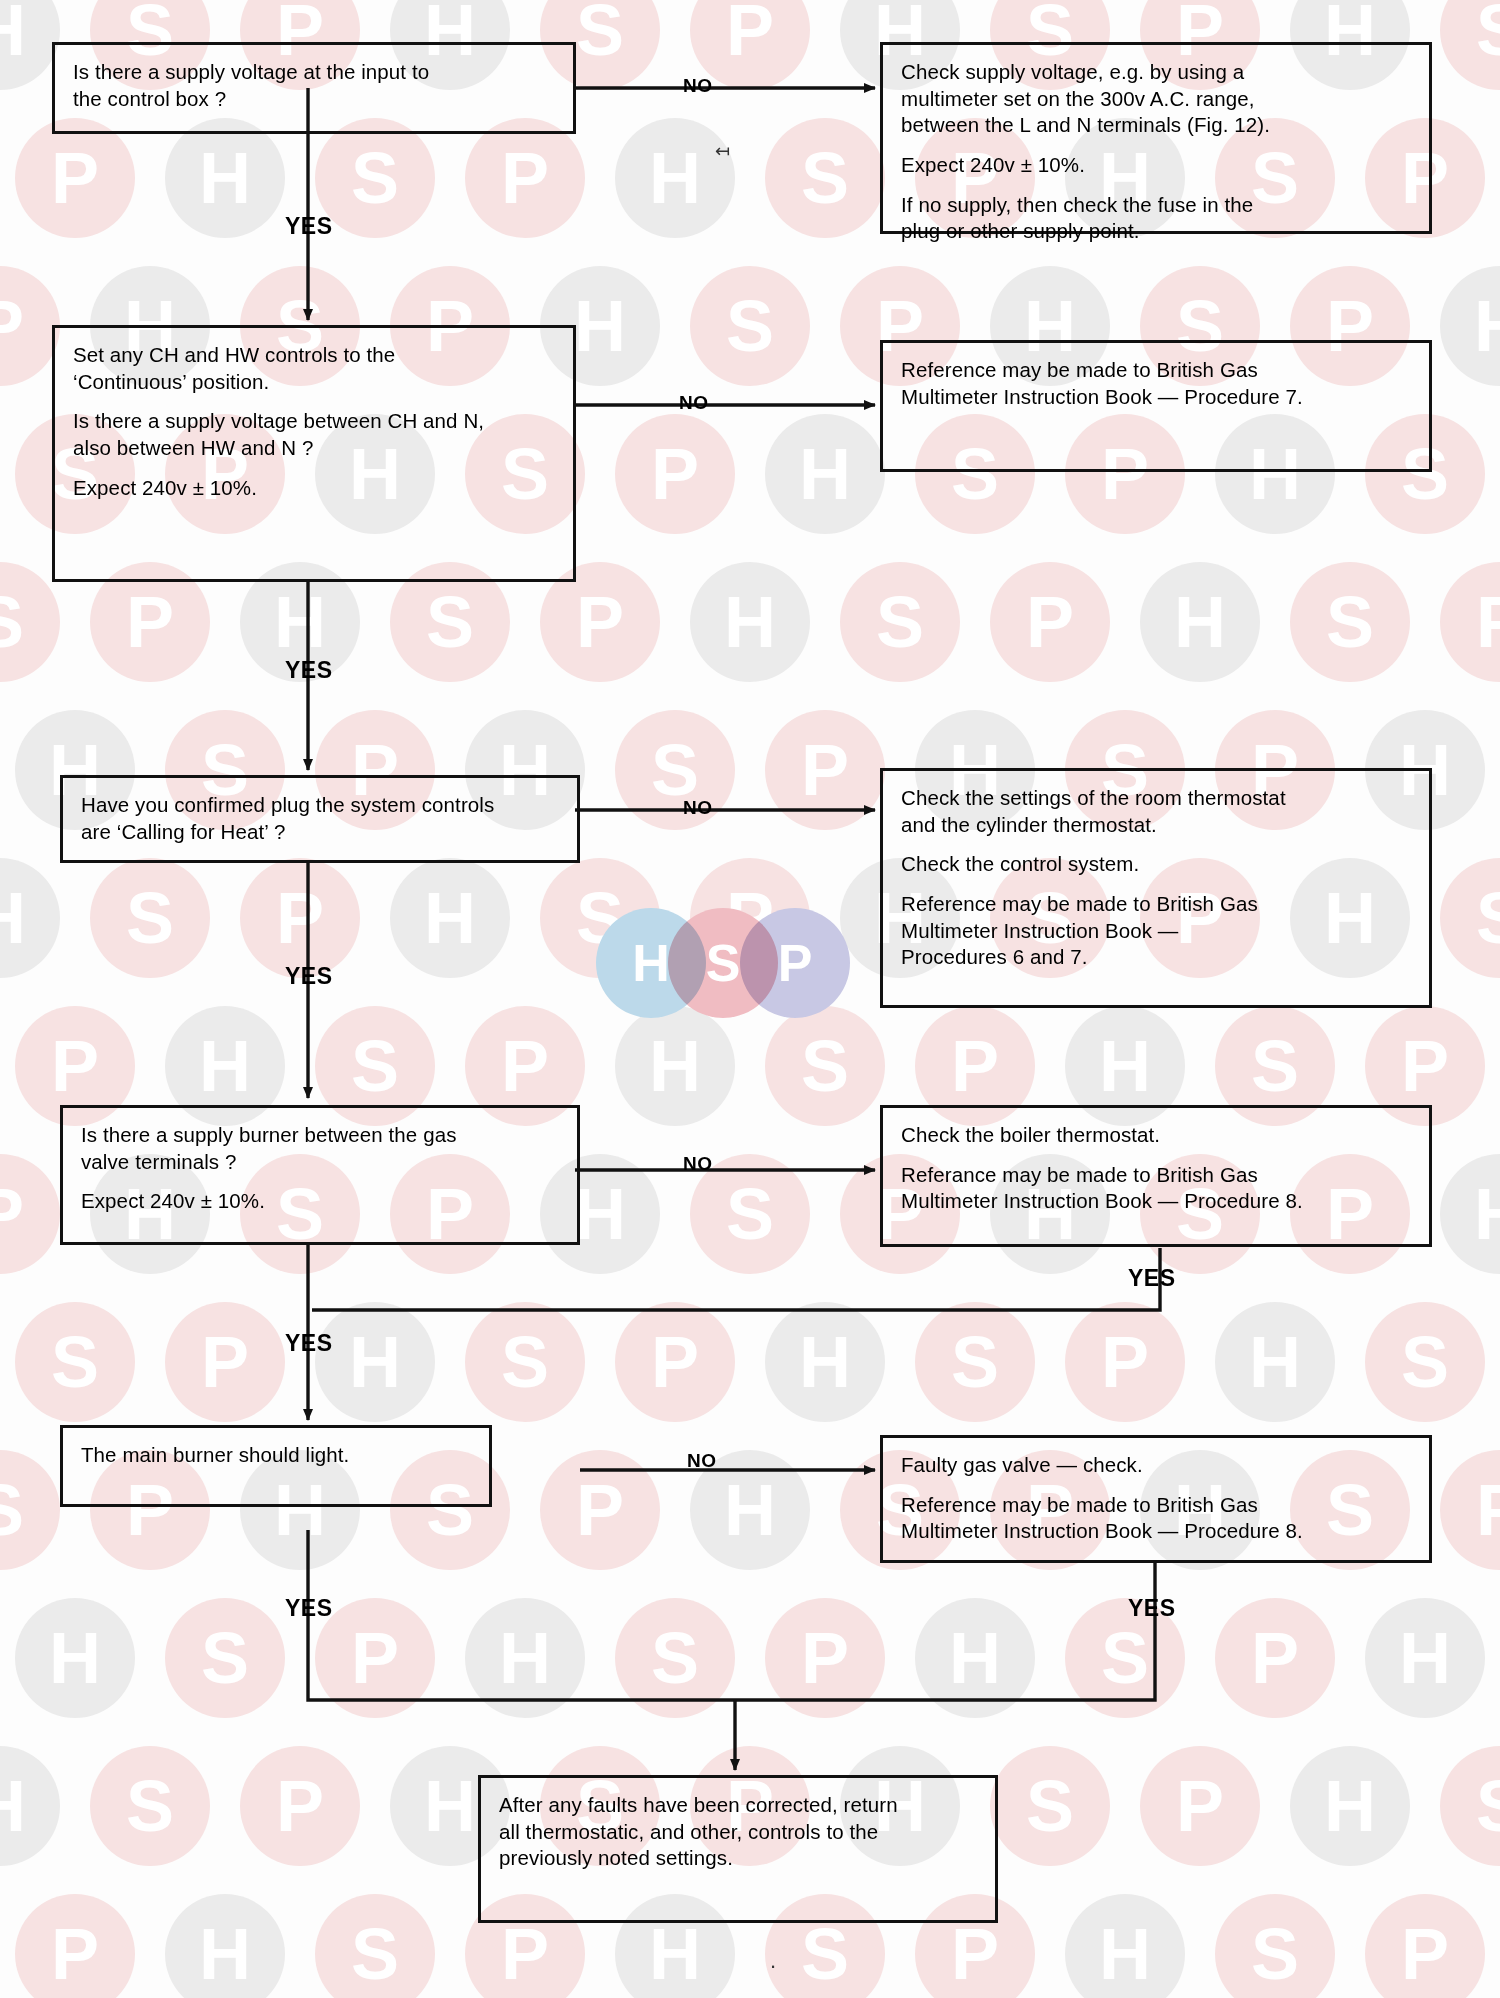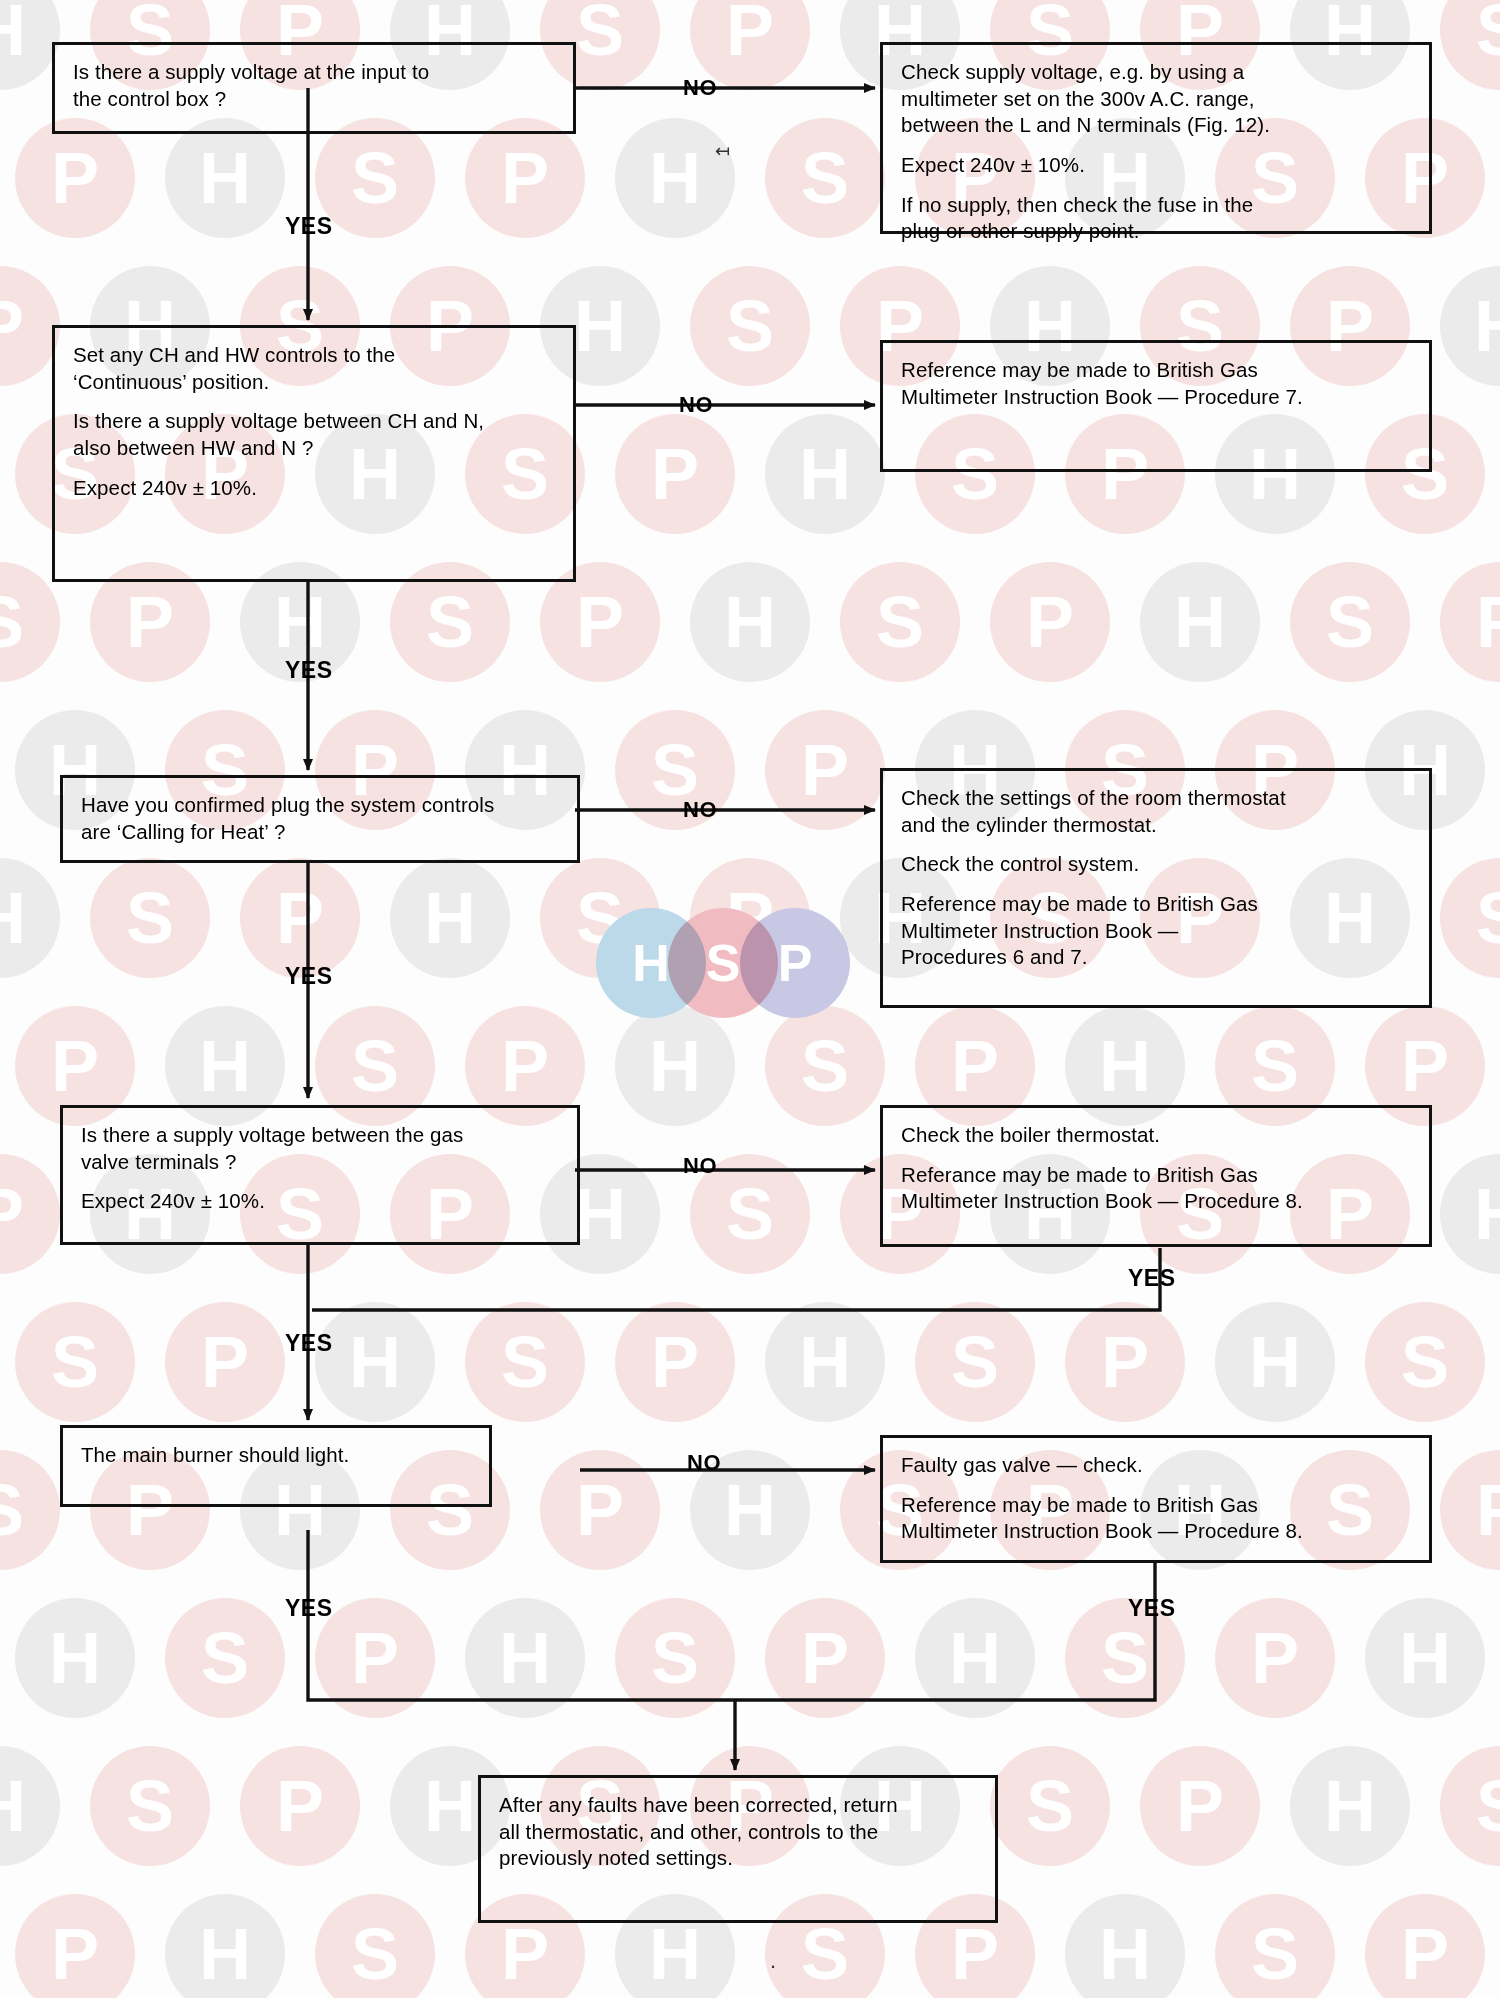--- a/index.html
+++ b/index.html
@@ -102,21 +102,21 @@
   .node p:last-child { margin-bottom: 0; }
 
   .edge-label {
     position: absolute;
     font-size: 23px;
     font-weight: bold;
     color: #000000;
     letter-spacing: 0.5px;
     background: transparent;
   }
-  .edge-label.no { font-size: 22px; }
+  .edge-label.no { font-size: 19px; }
 
   svg#connectors {
     position: absolute;
     left: 0; top: 0;
     width: 1500px;
     height: 1998px;
     pointer-events: none;
   }
   .mark {
     position: absolute;
@@ -369,21 +369,21 @@
       <p>Check the control system.</p>
       <p>Reference may be made to British Gas
 Multimeter Instruction Book —
 Procedures 6 and 7.</p>
     </div>
 
     <div class="edge-label no" style="left:683px; top:797px;">NO</div>
     <div class="edge-label" style="left:285px; top:963px;">YES</div>
 
     <div class="node" style="left:60px; top:1105px; width:520px; height:140px;">
-      <p>Is there a supply voltage between the gas
+      <p>Is there a supply burner between the gas
 valve terminals ?</p>
       <p>Expect 240v ± 10%.</p>
     </div>
 
     <div class="node" style="left:880px; top:1105px; width:552px; height:142px;">
       <p>Check the boiler thermostat.</p>
       <p>Referance may be made to British Gas
 Multimeter Instruction Book — Procedure 8.</p>
     </div>
 

